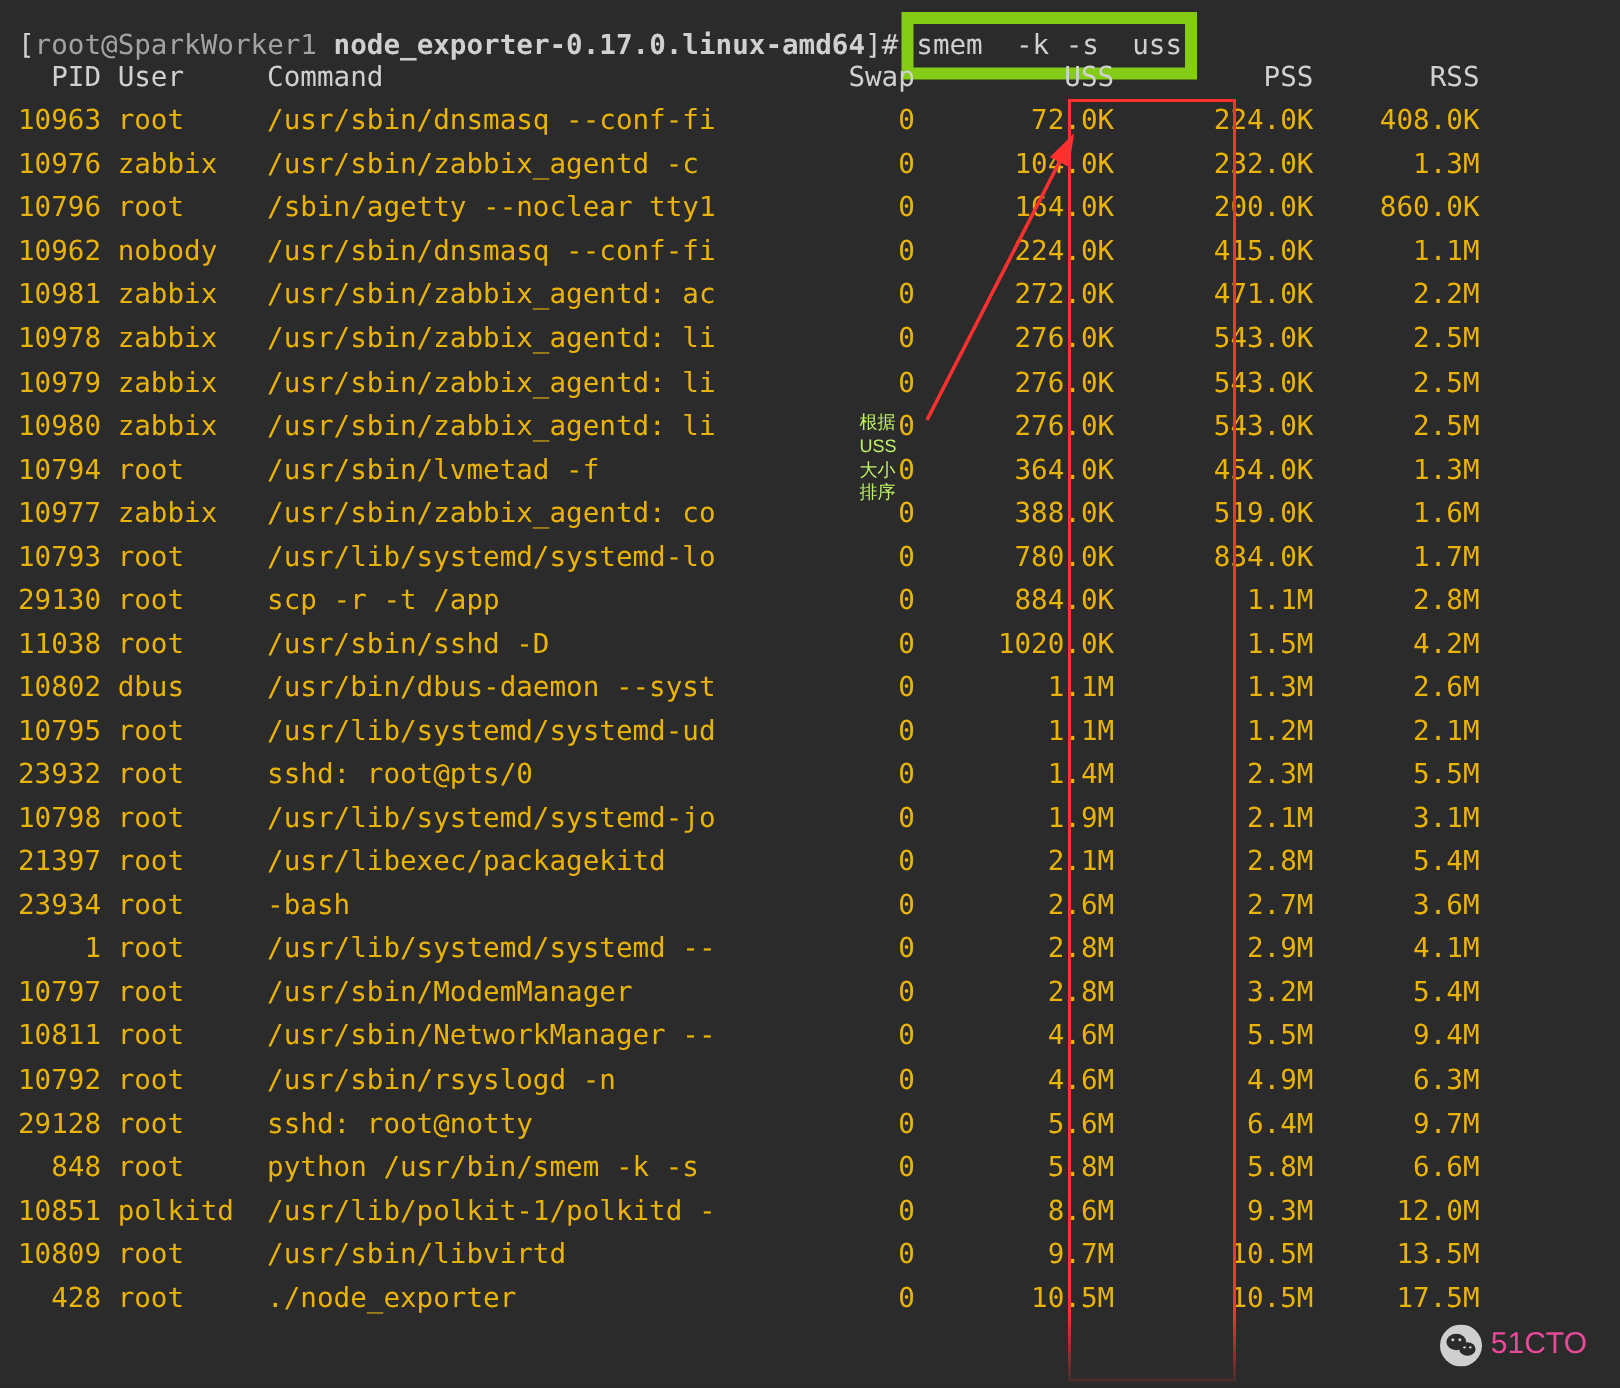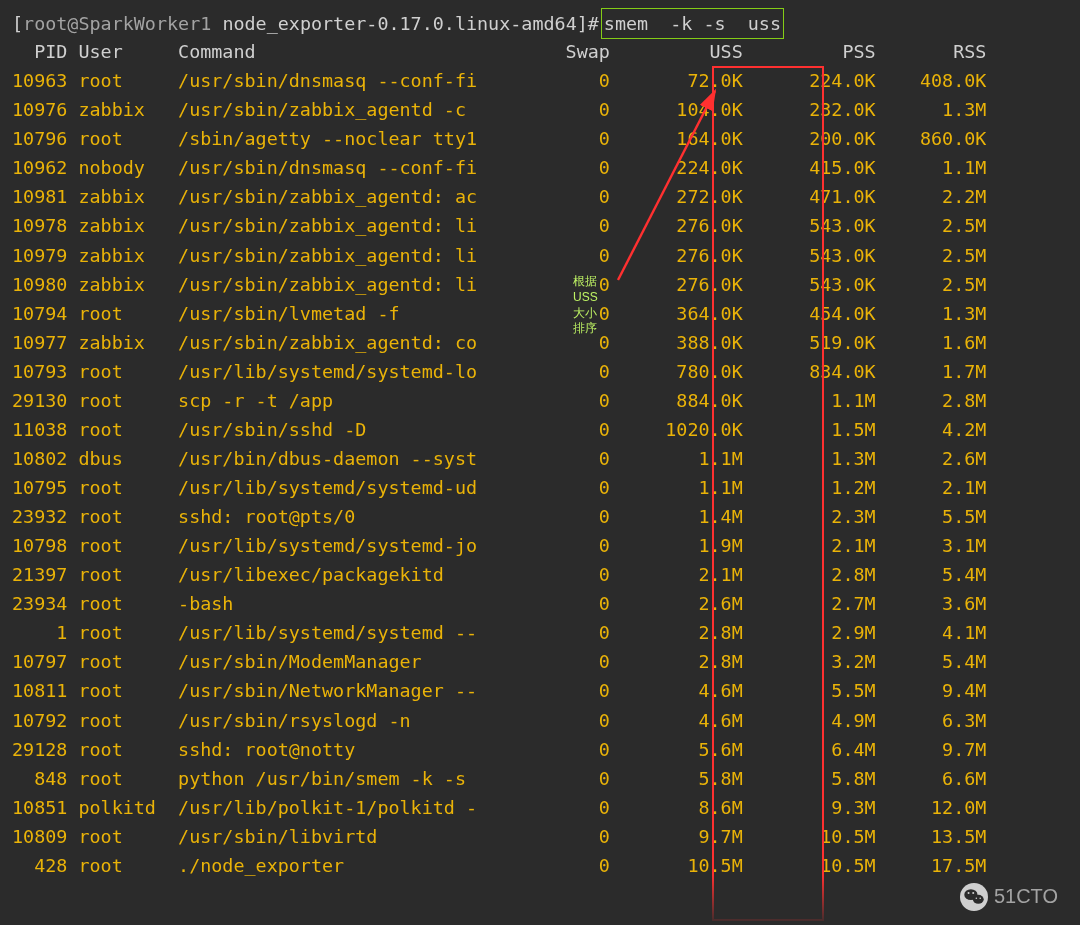--- a/index.html
+++ b/index.html
@@ -3,33 +3,33 @@
 <meta charset="utf-8">
 <style>
   html,body{margin:0;padding:0;background:#2b2b2b;color:#d0d0d0;
     font-family:"Consolas","Menlo","DejaVu Sans Mono","Courier New",monospace;
     font-size:18.4px;line-height:1.58;width:1080px;height:925px;overflow:hidden;
     letter-spacing:0;}
   .terminal{position:relative;padding:8px 0 0 0;white-space:pre;}
   .line{padding:0 12px;height:29.07px;}
   .prompt-brack{color:#d0d0d0;}
   .prompt-host{color:#a3a3a3;}
-  .prompt-path{color:#d0d0d0;}
+  .prompt-path{color:#d0d0d0;font-weight:bold;}
   .hash{color:#d0d0d0;}
-  .cmd-box{display:inline-block;border:1px solid #84cc16;padding:0 2px;margin-left:2px;}
+  .cmd-box{display:inline-block;border:8px solid #84cc16;padding:0 2px;margin-left:2px;}
   .cmd{color:#d0d0d0;}
   .header-row{color:#d0d0d0;}
   .row{color:#eab308;}
   .uss-col-box{position:absolute;border:2px solid #ff3030;top:66px;width:108px;
     left:712px;height:851px;pointer-events:none;}
   .arrow{position:absolute;pointer-events:none;}
   .note{position:absolute;color:#bef264;font-family:"SimSun","NSimSun","Microsoft YaHei",sans-serif;
     font-size:12px;line-height:1.32;left:573px;top:274px;white-space:pre;}
   .footer-logo{position:absolute;right:22px;bottom:12px;display:flex;align-items:center;
-    gap:6px;color:#a3a3a3;font-family:sans-serif;font-size:20px;}
+    gap:6px;color:#ec4899;font-family:sans-serif;font-size:20px;}
   .wechat-icon{width:28px;height:28px;}
   .wechat-icon svg{width:100%;height:100%;}
   .fade{position:absolute;left:0;right:0;bottom:0;height:50px;
     background:linear-gradient(to bottom,rgba(43,43,43,0),rgba(43,43,43,.95));
     pointer-events:none;}
 </style>
 </head>
 <body>
 
 <div class="terminal" id="term"><div class="line"><span class="prompt-brack">[</span><span class="prompt-host">root@SparkWorker1</span><span> </span><span class="prompt-path">node_exporter-0.17.0.linux-amd64</span><span class="prompt-brack">]</span><span class="hash">#</span><span class="cmd-box"><span class="cmd">smem  -k -s  uss</span></span></div><div class="line header-row">  PID User     Command                            Swap         USS         PSS       RSS</div><div class="line row">10963 root     /usr/sbin/dnsmasq --conf-fi           0       72.0K      224.0K    408.0K</div><div class="line row">10976 zabbix   /usr/sbin/zabbix_agentd -c            0      104.0K      232.0K      1.3M</div><div class="line row">10796 root     /sbin/agetty --noclear tty1           0      164.0K      200.0K    860.0K</div><div class="line row">10962 nobody   /usr/sbin/dnsmasq --conf-fi           0      224.0K      415.0K      1.1M</div><div class="line row">10981 zabbix   /usr/sbin/zabbix_agentd: ac           0      272.0K      471.0K      2.2M</div><div class="line row">10978 zabbix   /usr/sbin/zabbix_agentd: li           0      276.0K      543.0K      2.5M</div><div class="line row">10979 zabbix   /usr/sbin/zabbix_agentd: li           0      276.0K      543.0K      2.5M</div><div class="line row">10980 zabbix   /usr/sbin/zabbix_agentd: li           0      276.0K      543.0K      2.5M</div><div class="line row">10794 root     /usr/sbin/lvmetad -f                  0      364.0K      454.0K      1.3M</div><div class="line row">10977 zabbix   /usr/sbin/zabbix_agentd: co           0      388.0K      519.0K      1.6M</div><div class="line row">10793 root     /usr/lib/systemd/systemd-lo           0      780.0K      834.0K      1.7M</div><div class="line row">29130 root     scp -r -t /app                        0      884.0K        1.1M      2.8M</div><div class="line row">11038 root     /usr/sbin/sshd -D                     0     1020.0K        1.5M      4.2M</div><div class="line row">10802 dbus     /usr/bin/dbus-daemon --syst           0        1.1M        1.3M      2.6M</div><div class="line row">10795 root     /usr/lib/systemd/systemd-ud           0        1.1M        1.2M      2.1M</div><div class="line row">23932 root     sshd: root@pts/0                      0        1.4M        2.3M      5.5M</div><div class="line row">10798 root     /usr/lib/systemd/systemd-jo           0        1.9M        2.1M      3.1M</div><div class="line row">21397 root     /usr/libexec/packagekitd              0        2.1M        2.8M      5.4M</div><div class="line row">23934 root     -bash                                 0        2.6M        2.7M      3.6M</div><div class="line row">    1 root     /usr/lib/systemd/systemd --           0        2.8M        2.9M      4.1M</div><div class="line row">10797 root     /usr/sbin/ModemManager                0        2.8M        3.2M      5.4M</div><div class="line row">10811 root     /usr/sbin/NetworkManager --           0        4.6M        5.5M      9.4M</div><div class="line row">10792 root     /usr/sbin/rsyslogd -n                 0        4.6M        4.9M      6.3M</div><div class="line row">29128 root     sshd: root@notty                      0        5.6M        6.4M      9.7M</div><div class="line row">  848 root     python /usr/bin/smem -k -s            0        5.8M        5.8M      6.6M</div><div class="line row">10851 polkitd  /usr/lib/polkit-1/polkitd -           0        8.6M        9.3M     12.0M</div><div class="line row">10809 root     /usr/sbin/libvirtd                    0        9.7M       10.5M     13.5M</div><div class="line row">  428 root     ./node_exporter                       0       10.5M       10.5M     17.5M</div></div>

